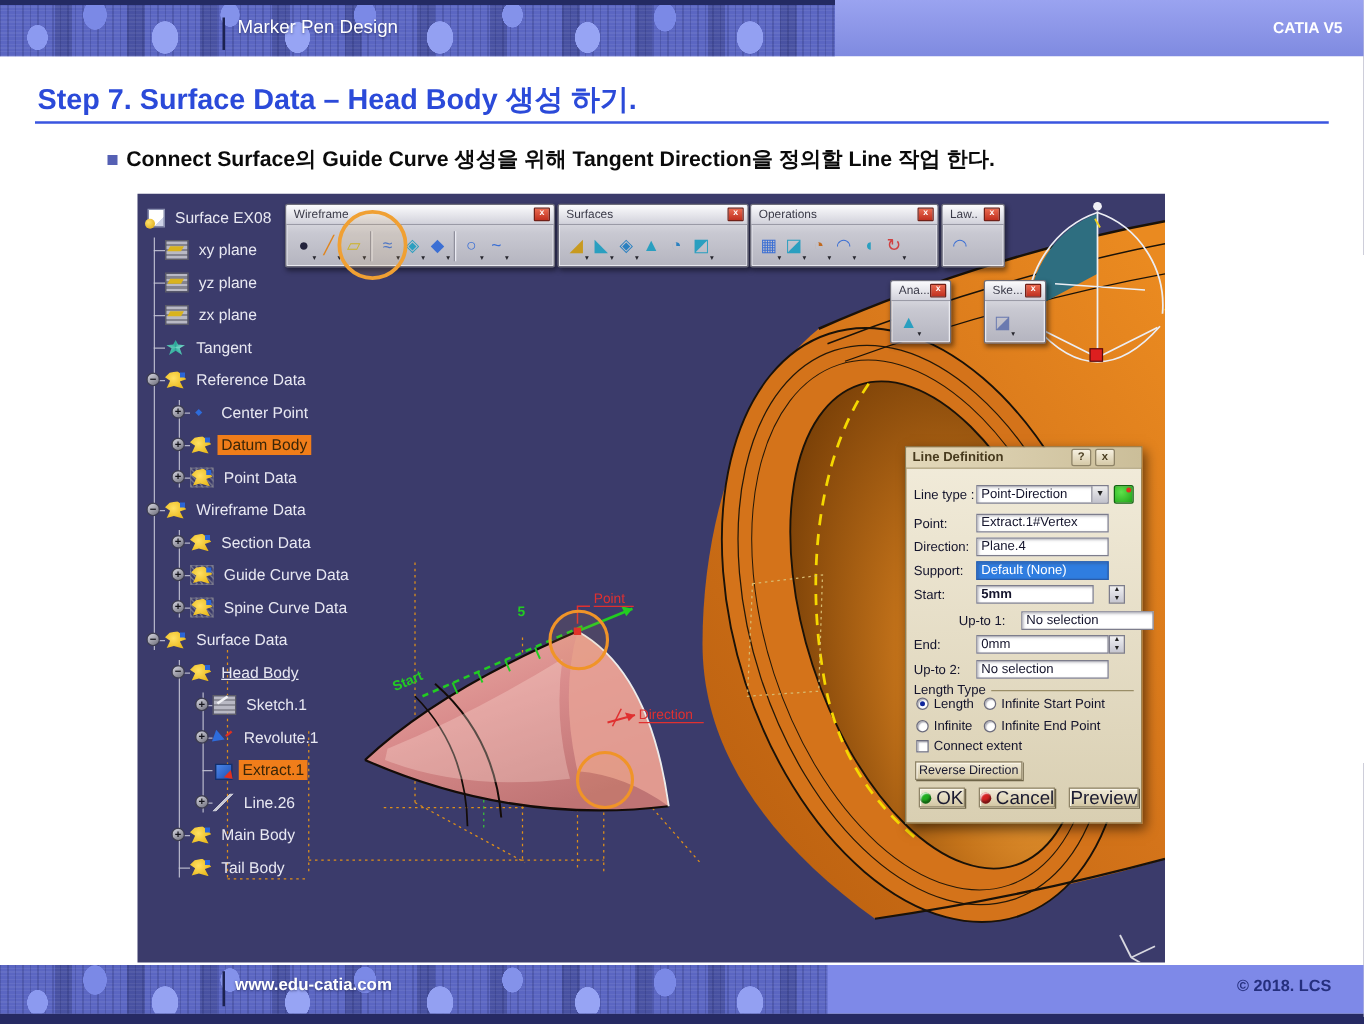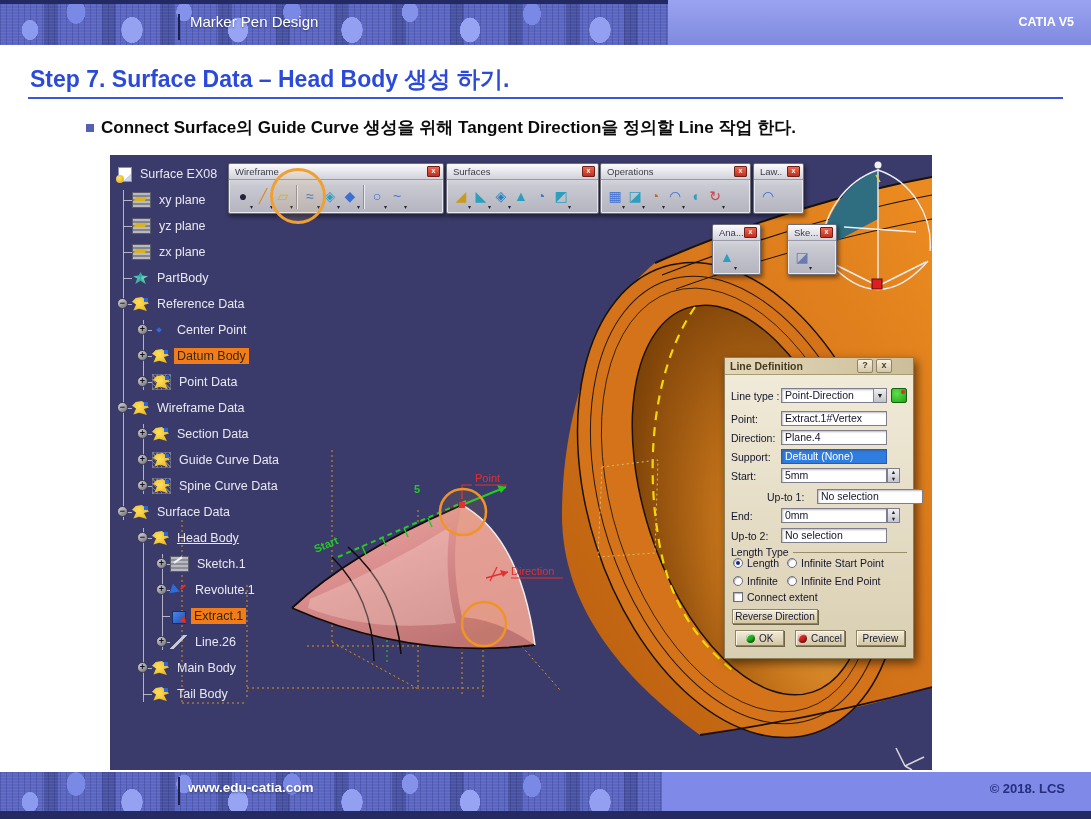--- a/index.html
+++ b/index.html
@@ -149,21 +149,21 @@
   .rdot.on{background:#fff;}
   .rdot.on::after{content:"";position:absolute;left:2px;top:2px;width:4px;height:4px;border-radius:50%;background:#10279c;}
   .cbox{width:10px;height:10px;box-sizing:border-box;background:#fff;border:1px solid #6c6c7c;
        box-shadow:inset 1px 1px 1px rgba(60,60,80,.4);margin-right:4px;flex:none;}
   .dlg-mirror{position:absolute;left:8px;top:232px;height:13px;display:flex;align-items:center;font-size:10.5px;}
   .btn3d{box-sizing:border-box;background:linear-gradient(180deg,#f2ecda,#d3c7a4);border:1px solid #8f8468;
        box-shadow:1px 1px 0 #6e6448,inset 1px 1px 0 #fbf7ec;font-size:10px;color:#1a1a30;
        display:flex;align-items:center;justify-content:center;}
   .dlg-reverse{position:absolute;left:7px;top:251px;width:86px;height:15px;}
   .dlg-actions{position:absolute;left:10px;top:272px;right:8px;display:flex;gap:11px;}
-  .dlg-actions .btn3d{width:62px;height:16px;font-size:10px;gap:4px;}
+  .dlg-actions .btn3d{width:62px;height:16px;font-size:15px;gap:4px;}
   .ball{width:9px;height:9px;border-radius:50%;flex:none;box-shadow:inset -1px -2px 2px rgba(0,0,0,.45),inset 1px 1px 1px rgba(255,255,255,.8);}
 </style>
 </head>
 <body>
 
 <div class="abs hdr">
   <div class="abs banner-pattern"></div>
   <div class="abs hdr-topline"></div>
   <div class="abs hdr-divider"></div>
   <div class="abs hdr-title">Marker Pen Design</div>
@@ -311,21 +311,21 @@
       <div class="trow lv1">
         <i class="ti ti-plane"></i>
         <span class="tlabel">yz plane</span>
       </div>
       <div class="trow lv1">
         <i class="ti ti-plane"></i>
         <span class="tlabel">zx plane</span>
       </div>
       <div class="trow lv1">
         <i class="ti ti-partbody"></i>
-        <span class="tlabel">PartBody</span>
+        <span class="tlabel">Tangent</span>
       </div>
       <div class="trow lv1">
         <span class="exp">−</span>
         <i class="ti ti-body"></i>
         <span class="tlabel">Reference Data</span>
       </div>
       <div class="trow lv2">
         <span class="exp">+</span>
         <i class="ti ti-point"></i>
         <span class="tlabel">Center Point</span>
@@ -496,21 +496,21 @@
           <div class="fld"><span>Plane.4</span></div>
         </div>
         <div class="drow" style="top: 91px;">
           <span class="dlab">Support:</span>
           <div class="fld hl"><span>Default (None)</span></div>
         </div>
         <div class="drow" style="top: 110px;">
           <span class="dlab">Start:</span>
           <span class="spin" style="white-space: pre-line;">▲
 ▼</span>
-          <div class="fld" style="width: 106px;"><span>5mm</span></div>
+          <div class="fld" style="width: 94px; font-weight: bold;"><span>5mm</span></div>
         </div>
         <div class="drow" style="top: 131px; margin-left: 36px;">
           <span class="dlab">Up-to 1:</span>
           <div class="fld"><span>No selection</span></div>
         </div>
         <div class="drow" style="top: 150px;">
           <span class="dlab">End:</span>
           <span class="spin" style="white-space: pre-line;">▲
 ▼</span>
           <div class="fld" style="width: 106px;"><span>0mm</span></div>

